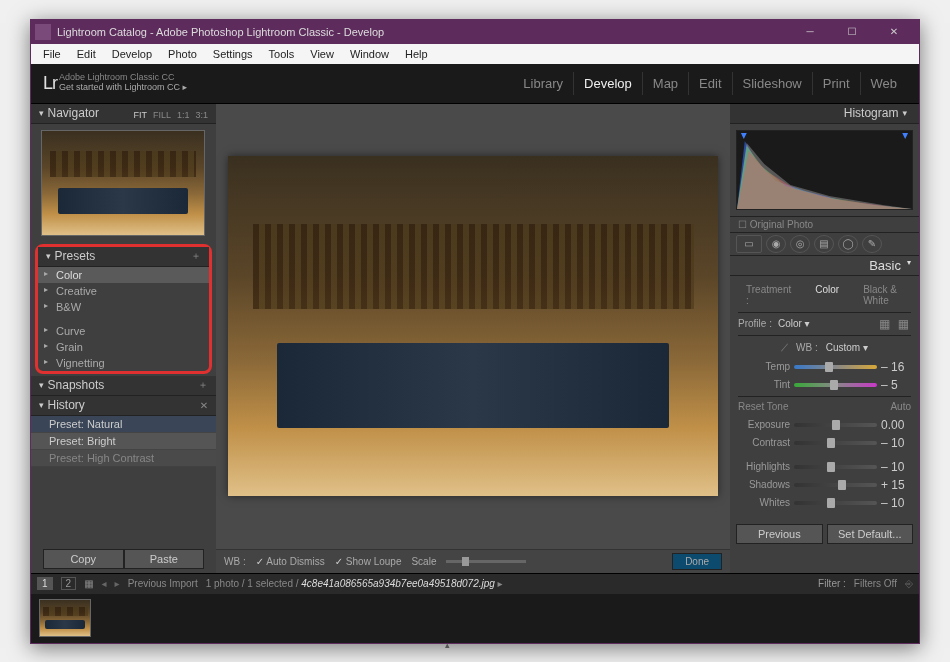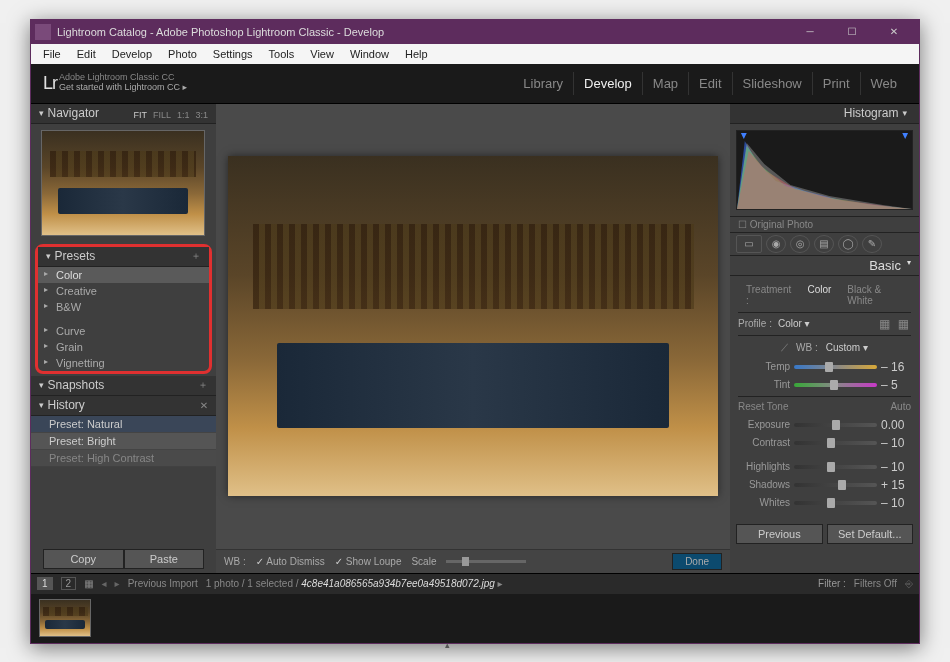--- a/index.html
+++ b/index.html
@@ -56,21 +56,21 @@
 .basic-panel { padding: 4px 8px; font-size: 10px; color: #aaa; }
 .basic-header { display: flex; justify-content: flex-end; font-size: 13px; color: #ddd; padding: 2px 8px; border-bottom: 1px solid #222; }
 .basic-header .tri { margin-left: 6px; font-size: 8px; }
 .row { display: flex; align-items: center; height: 18px; gap: 4px; }
 .row .label { width: 52px; text-align: right; font-size: 10px; color: #999; }
 .row .track { flex: 1; height: 4px; background: linear-gradient(90deg,#333,#555); position: relative; border-radius: 2px; }
 .row .track.temp { background: linear-gradient(90deg, #3878c8, #888, #d8a838); }
 .row .track.tint { background: linear-gradient(90deg, #38a838, #888, #c838c8); }
 .row .knob { position: absolute; top: -3px; width: 8px; height: 10px; background: #aaa; border-radius: 1px; transform: translateX(-50%); cursor: pointer; }
 .row .val { width: 30px; text-align: left; font-size: 12px; color: #ccc; }
-.treatment { display: flex; gap: 0; padding: 2px 0; font-size: 10px; }
+.treatment { display: flex; gap: 8px; padding: 2px 0; font-size: 10px; }
 .treatment span { padding: 2px 8px; color: #888; cursor: pointer; }
 .treatment span.active { color: #ddd; }
 .profile-row { display: flex; align-items: center; gap: 6px; padding: 2px 0; font-size: 10px; }
 .profile-row .dd { color: #ccc; }
 .grid-icon { margin-left: auto; font-size: 12px; color: #888; letter-spacing: 2px; cursor: pointer;}
 .wb-row { display: flex; align-items: center; justify-content: center; gap: 8px; padding: 4px 0; }
 .wb-row .dd { color: #ccc; cursor: pointer;}
 .wb-row .dropper { cursor: pointer; color: #888;}
 .tone-row { display: flex; justify-content: space-between; padding: 2px 0 4px; font-size: 10px; }
 .tone-row span { color: #888; cursor: pointer;}

